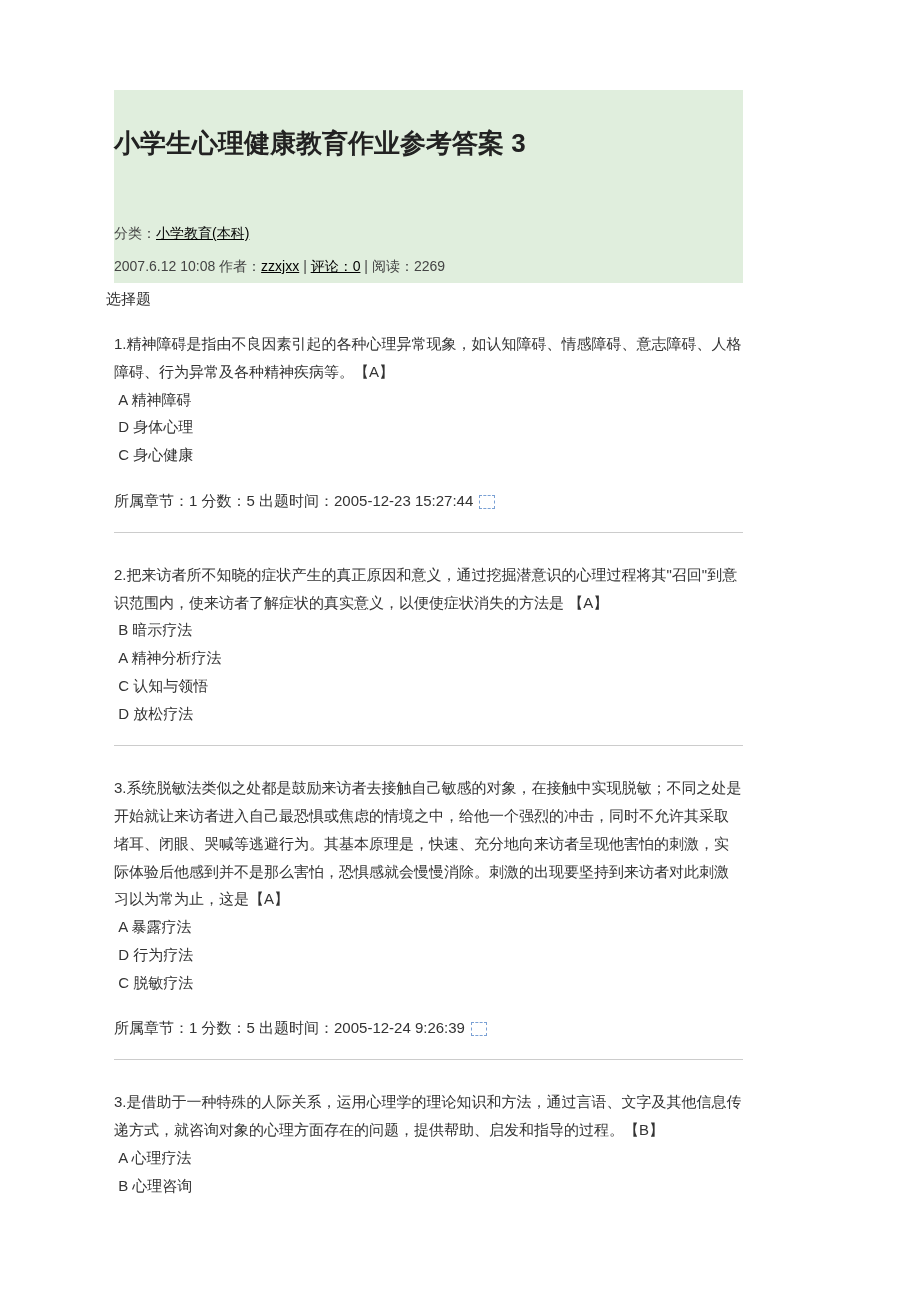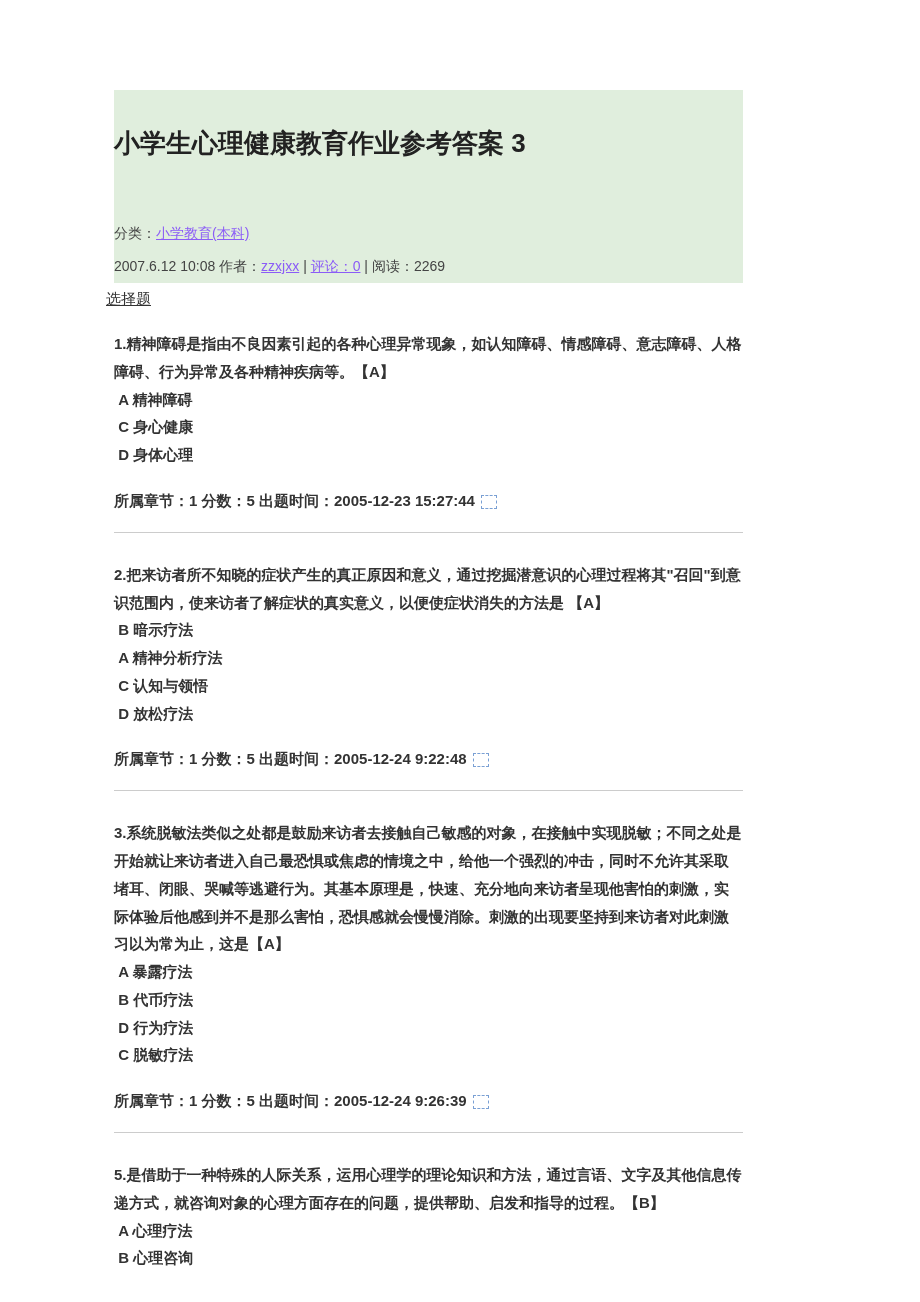--- a/index.html
+++ b/index.html
@@ -30,32 +30,30 @@
       font-weight: bold;
       color: #222;
       padding-bottom: 50px;
     }
     .meta-row {
       font-size: 14px;
       color: #444;
       padding: 4px 0;
     }
     .meta-link {
-      color: #8b5cf6;
+      color: #000000;
       text-decoration: underline;
       cursor: pointer;
     }
     .section-label {
       padding: 2px 0 18px 0;
       margin-left: -8px;
-      text-decoration: underline;
     }
     .question-block {
       margin-bottom: 8px;
-      font-weight: bold;
     }
     .question-text {
       line-height: 1.85;
     }
     .option {
       line-height: 1.85;
     }
     .question-meta {
       margin-top: 18px;
       margin-bottom: 10px;
@@ -92,54 +90,49 @@
       <span> | </span>
       <span>阅读：2269</span>
     </div>
   </div>
 
   <div class="section-label">选择题</div>
 
   <div class="question-block">
     <div class="question-text">1.精神障碍是指由不良因素引起的各种心理异常现象，如认知障碍、情感障碍、意志障碍、人格障碍、行为异常及各种精神疾病等。【A】</div>
     <div class="option">&nbsp;<span>A 精神障碍</span></div>
+    <div class="option">&nbsp;<span>D 身体心理</span></div>
     <div class="option">&nbsp;<span>C 身心健康</span></div>
-    <div class="option">&nbsp;<span>D 身体心理</span></div>
     <div class="question-meta">
       <span>所属章节：1  分数：5  出题时间：2005-12-23 15:27:44</span>
       <span class="icon-box"></span>
     </div>
   </div>
   <hr class="sep">
 
   <div class="question-block">
     <div class="question-text">2.把来访者所不知晓的症状产生的真正原因和意义，通过挖掘潜意识的心理过程将其"召回"到意识范围内，使来访者了解症状的真实意义，以便使症状消失的方法是 【A】</div>
     <div class="option">&nbsp;<span>B 暗示疗法</span></div>
     <div class="option">&nbsp;<span>A 精神分析疗法</span></div>
     <div class="option">&nbsp;<span>C 认知与领悟</span></div>
     <div class="option">&nbsp;<span>D 放松疗法</span></div>
-    <div class="question-meta">
-      <span>所属章节：1  分数：5  出题时间：2005-12-24 9:22:48</span>
-      <span class="icon-box"></span>
-    </div>
   </div>
   <hr class="sep">
 
   <div class="question-block">
     <div class="question-text">3.系统脱敏法类似之处都是鼓励来访者去接触自己敏感的对象，在接触中实现脱敏；不同之处是开始就让来访者进入自己最恐惧或焦虑的情境之中，给他一个强烈的冲击，同时不允许其采取堵耳、闭眼、哭喊等逃避行为。其基本原理是，快速、充分地向来访者呈现他害怕的刺激，实际体验后他感到并不是那么害怕，恐惧感就会慢慢消除。刺激的出现要坚持到来访者对此刺激习以为常为止，这是【A】</div>
     <div class="option">&nbsp;<span>A 暴露疗法</span></div>
-    <div class="option">&nbsp;<span>B 代币疗法</span></div>
     <div class="option">&nbsp;<span>D 行为疗法</span></div>
     <div class="option">&nbsp;<span>C 脱敏疗法</span></div>
     <div class="question-meta">
       <span>所属章节：1  分数：5  出题时间：2005-12-24 9:26:39</span>
       <span class="icon-box"></span>
     </div>
   </div>
   <hr class="sep">
 
   <div class="question-block">
-    <div class="question-text">5.是借助于一种特殊的人际关系，运用心理学的理论知识和方法，通过言语、文字及其他信息传递方式，就咨询对象的心理方面存在的问题，提供帮助、启发和指导的过程。【B】</div>
+    <div class="question-text">3.是借助于一种特殊的人际关系，运用心理学的理论知识和方法，通过言语、文字及其他信息传递方式，就咨询对象的心理方面存在的问题，提供帮助、启发和指导的过程。【B】</div>
     <div class="option">&nbsp;<span>A 心理疗法</span></div>
     <div class="option">&nbsp;<span>B 心理咨询</span></div>
   </div>
 
 </div>
 
 </body></html>

